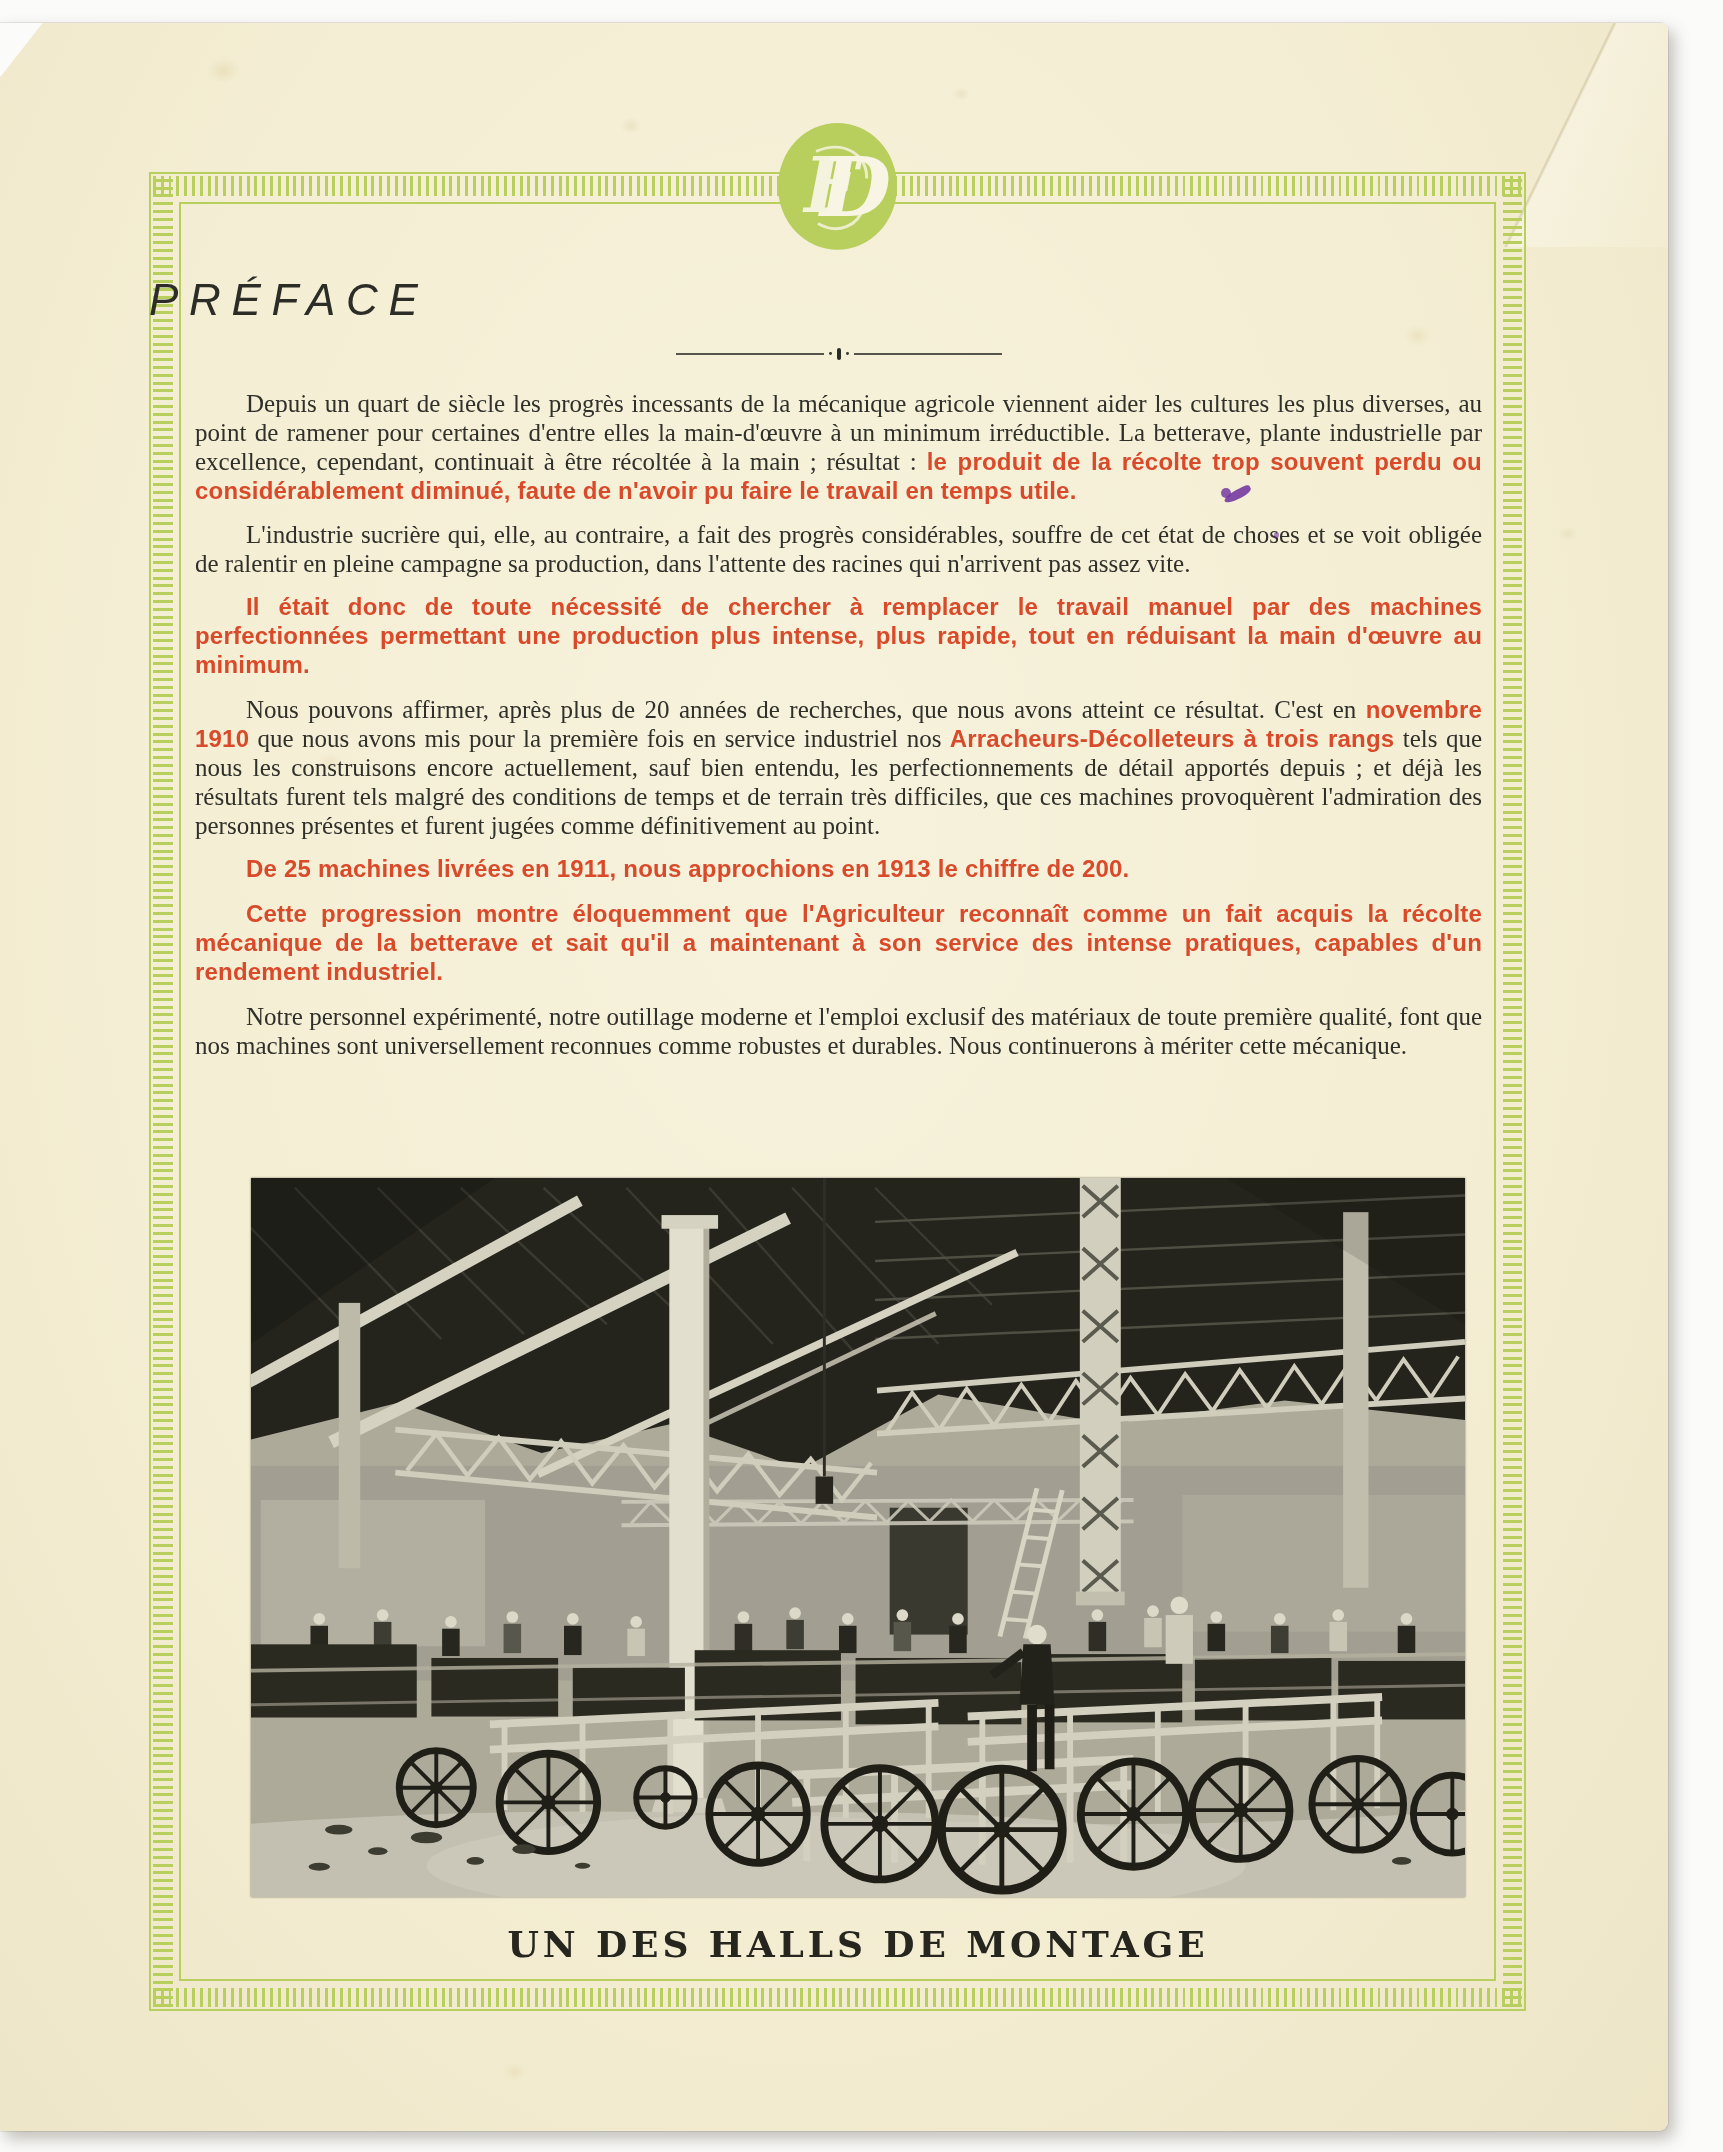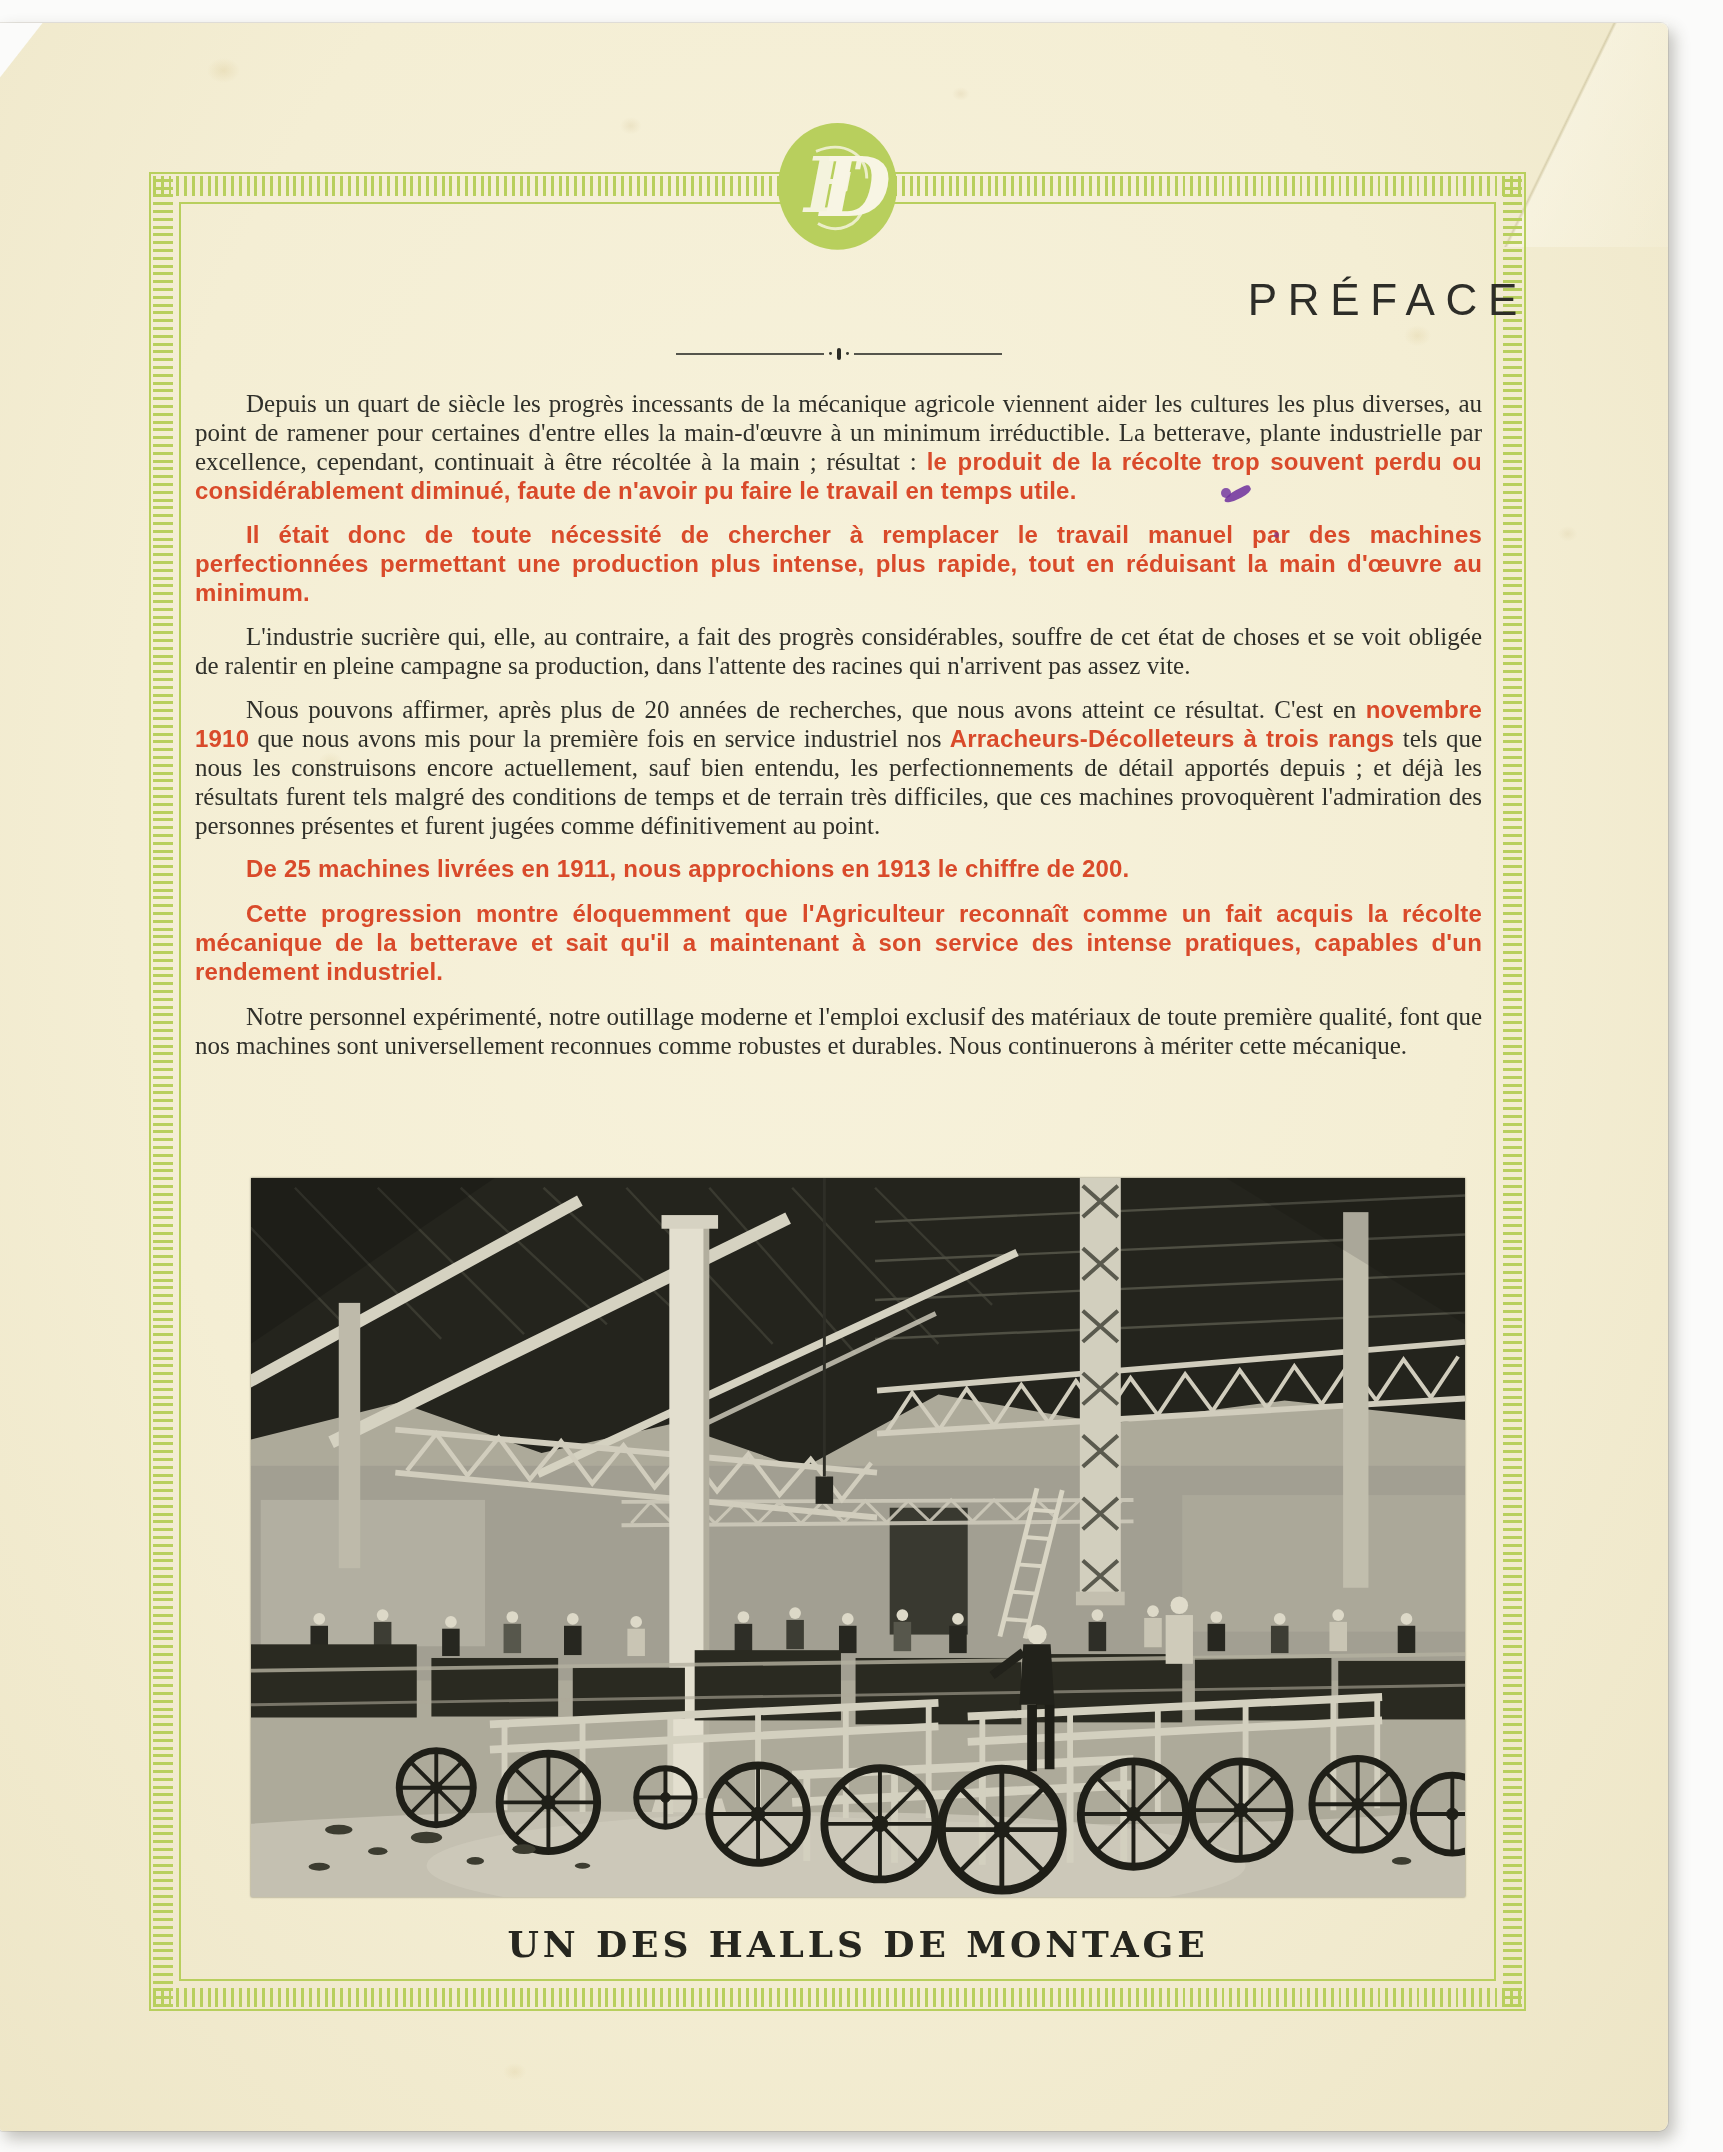--- a/index.html
+++ b/index.html
@@ -33,23 +33,23 @@
   .band.top,.band.bottom{left:2px;right:2px;height:19.5px;
     background:repeating-linear-gradient(90deg,var(--green) 0 2.9px,transparent 2.9px 7.8px);}
   .band.top{top:2px;} .band.bottom{bottom:2px;}
   .band.left,.band.right{top:2px;bottom:2px;width:19.5px;
     background:repeating-linear-gradient(0deg,var(--green) 0 2.9px,transparent 2.9px 7.8px);}
   .band.left{left:2px;} .band.right{right:2px;}
   .inner-line{position:absolute;inset:28px;border:2px solid var(--green);}
   
   .logo{position:absolute;left:777px;top:122px;width:121px;height:129px;z-index:5;}
   
-  .title{position:absolute;left:149px;top:275px;width:1379px;text-align:right;
+  .title{position:absolute;left:149px;top:275px;width:1379px;text-align:left;
          font-family:"Liberation Sans","DejaVu Sans",sans-serif;
-         font-size:44px;letter-spacing:10.7px;color:#2d2d28;font-weight:400;}
+         font-size:44px;letter-spacing:10.7px;color:#2d2d28;font-weight:400;font-style:italic;}
   .divider{position:absolute;left:676px;top:347px;width:326px;height:13.7px;
            display:flex;align-items:center;justify-content:center;gap:4.9px;}
   .divider .rule{flex:1;height:1.6px;background:#55554c;}
   .divider .dot{width:2.9px;height:2.9px;border-radius:50%;background:#3a3a32;}
   .divider .bar{width:4.9px;height:11.7px;border-radius:2px;background:#2c2c26;}
   
   .text-block{position:absolute;left:195px;top:389px;width:1287px;}
   .para{font-size:25px;line-height:29px;text-align:justify;text-indent:51px;
         margin:0 0 14.6px;color:var(--ink);}
   .para.red{margin-bottom:15.6px;}
@@ -107,22 +107,22 @@
   <div class="divider">
     <div class="rule"></div>
     <div class="dot"></div>
     <div class="bar"></div>
     <div class="dot"></div>
     <div class="rule"></div>
   </div>
 
   <div class="text-block">
       <p class="para "><span class="seg-black">Depuis un quart de siècle les progrès incessants de la mécanique agricole viennent aider les cultures les plus diverses, au point de ramener pour certaines d'entre elles la main-d'œuvre à un minimum irréductible. La betterave, plante industrielle par excellence, cependant, continuait à être récoltée à la main ; résultat : </span><span class="seg-red">le produit de la récolte trop souvent perdu ou considérablement diminué, faute de n'avoir pu faire le travail en temps utile.</span></p>
+      <p class="para "><span class="seg-black">L'industrie sucrière qui, elle, au contraire, a fait des progrès considérables, souffre de cet état de choses et se voit obligée de ralentir en pleine campagne sa production, dans l'attente des racines qui n'arrivent pas assez vite.</span></p>
       <p class="para red"><span class="seg-red">Il était donc de toute nécessité de chercher à remplacer le travail manuel par des machines perfectionnées permettant une production plus intense, plus rapide, tout en réduisant la main d'œuvre au minimum.</span></p>
-      <p class="para "><span class="seg-black">L'industrie sucrière qui, elle, au contraire, a fait des progrès considérables, souffre de cet état de choses et se voit obligée de ralentir en pleine campagne sa production, dans l'attente des racines qui n'arrivent pas assez vite.</span></p>
       <p class="para "><span class="seg-black">Nous pouvons affirmer, après plus de 20 années de recherches, que nous avons atteint ce résultat. C'est en </span><span class="seg-red">novembre 1910</span><span class="seg-black"> que nous avons mis pour la première fois en service industriel nos </span><span class="seg-red">Arracheurs-Décolleteurs à trois rangs</span><span class="seg-black"> tels que nous les construisons encore actuellement, sauf bien entendu, les perfectionnements de détail apportés depuis ; et déjà les résultats furent tels malgré des conditions de temps et de terrain très difficiles, que ces machines provoquèrent l'admiration des personnes présentes et furent jugées comme définitivement au point.</span></p>
       <p class="para red"><span class="seg-red">De 25 machines livrées en 1911, nous approchions en 1913 le chiffre de 200.</span></p>
       <p class="para red"><span class="seg-red">Cette progression montre éloquemment que l'Agriculteur reconnaît comme un fait acquis la récolte mécanique de la betterave et sait qu'il a maintenant à son service des intense pratiques, capables d'un rendement industriel.</span></p>
       <p class="para "><span class="seg-black">Notre personnel expérimenté, notre outillage moderne et l'emploi exclusif des matériaux de toute première qualité, font que nos machines sont universellement reconnues comme robustes et durables. Nous continuerons à mériter cette mécanique.</span></p>
     </div>
 
   <div class="ink-main"></div>
   <div class="ink-head"></div>
   <div class="ink-dot"></div>
 

